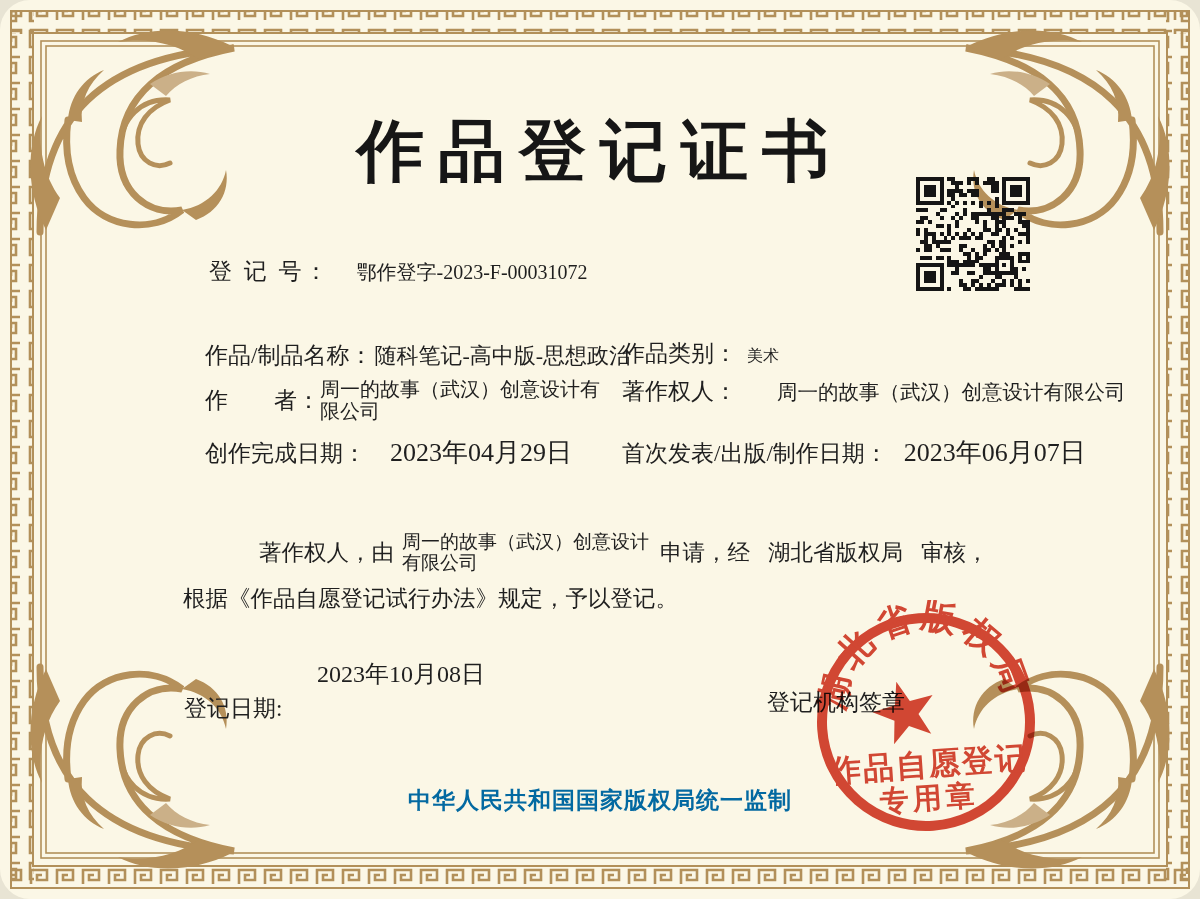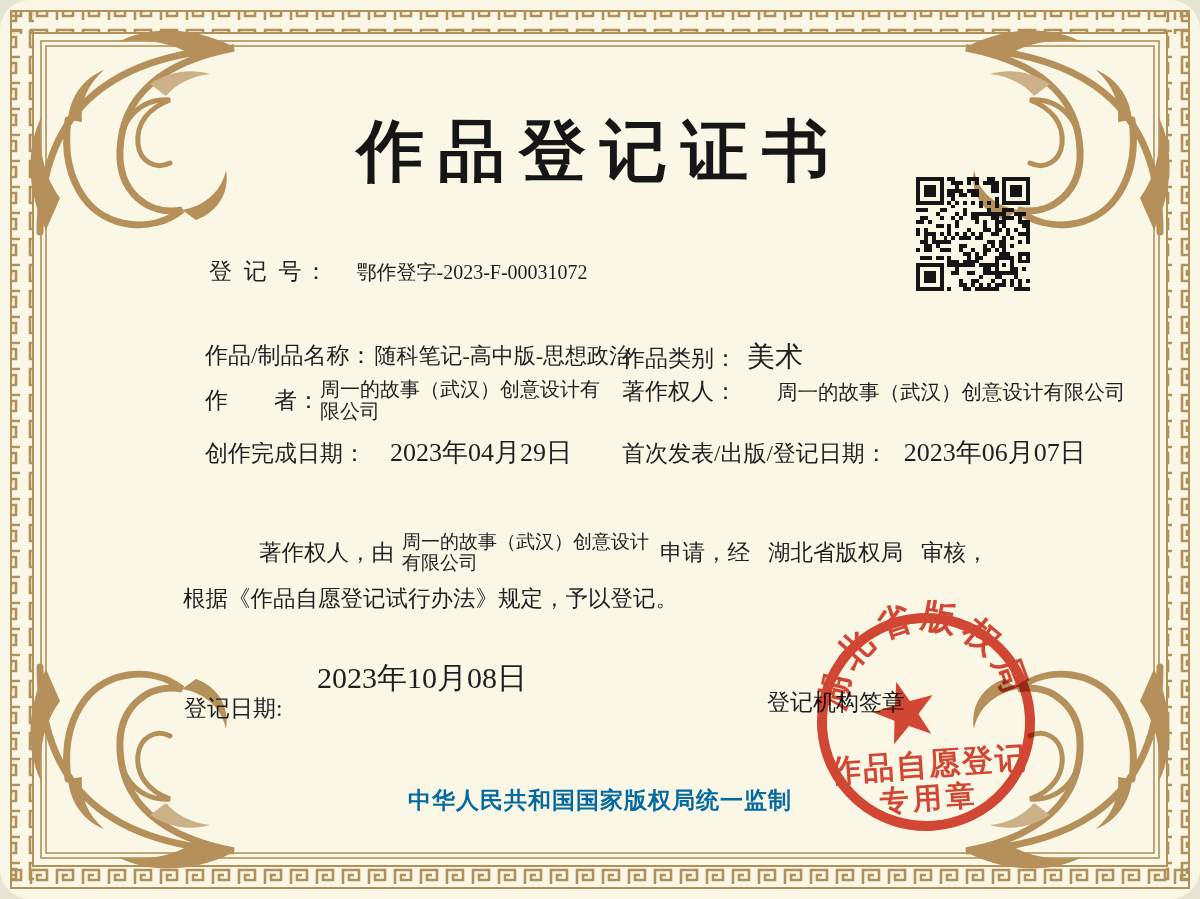--- a/index.html
+++ b/index.html
@@ -19,21 +19,21 @@
   .qr{left:916px;top:177px;width:114px;height:114px;}
 
   .reg-row{left:209px;top:256px;display:flex;align-items:baseline;}
   .reg-row .lbl{font-size:23px;letter-spacing:3px;}
   .reg-row .val{font-size:20px;margin-left:26px;}
 
   .field{display:flex;align-items:baseline;}
   .field .lbl{font-size:23px;white-space:nowrap;}
   .field.mid{align-items:center;}
   .v22{font-size:22px;margin-left:2px;}
-  .v24{font-size:28px;margin-left:10px;}
+  .v24{font-size:16px;margin-left:10px;}
   .wrapval{font-size:20px;line-height:22px;display:inline-block;}
   .date{font-size:26px;margin-left:24px;font-family:"Liberation Serif","DejaVu Serif",serif;}
 
   .row1l{left:205px;top:340px;}
   .row1r{left:622px;top:338px;}
   .row2l{left:205px;top:378px;}
   .row2l .wrapval{width:292px;}
   .row2r{left:622px;top:376px;gap:40px;}
   .row2r .wrapval{width:355px;font-size:20.5px;}
   .row3l{left:205px;top:435px;}
@@ -42,21 +42,21 @@
 
   .statement{left:183px;top:530px;width:845px;font-size:22.5px;line-height:46px;}
   .statement .indent{margin-left:76px;}
   .statement .applicant{
     display:inline-block;vertical-align:middle;width:250px;
     font-size:19px;line-height:21px;margin:0 8px;position:relative;top:-3px;
   }
   .statement .authority{margin:0 18px;}
   .statement .line2{display:block;margin-top:0px;}
 
-  .reg-date-val{left:317px;top:658px;font-size:30px;}
+  .reg-date-val{left:317px;top:658px;font-size:24px;}
   .reg-date-lbl{left:184px;top:693px;font-size:23px;}
   .sign-lbl{left:767px;top:687px;font-size:23px;}
 
   .seal{left:804px;top:600px;width:244px;height:244px;
         mix-blend-mode:multiply;opacity:.93;}
 
   .footer{left:0;top:785px;width:100%;text-align:center;
           font-size:23px;font-weight:bold;letter-spacing:1px;color:#0369a1;}
 </style>
 </head>
@@ -513,21 +513,21 @@
     <span class="lbl">著作权人：</span>
     <span class="wrapval">周一的故事（武汉）创意设计有限公司</span>
   </div>
 
   <div class="abs field row3l">
     <span class="lbl">创作完成日期：</span>
     <span class="date">2023年04月29日</span>
   </div>
 
   <div class="abs field row3r">
-    <span class="lbl">首次发表/出版/登记日期：</span>
+    <span class="lbl">首次发表/出版/制作日期：</span>
     <span class="date">2023年06月07日</span>
   </div>
 
   <div class="abs statement">
     <span class="indent">著作权人，由</span><span class="applicant">周一的故事（武汉）创意设计有限公司</span><span>申请，经</span><span class="authority">湖北省版权局</span><span>审核，</span>
     <span class="line2">根据《作品自愿登记试行办法》规定，予以登记。</span>
   </div>
 
   <div class="abs reg-date-val">2023年10月08日</div>
   <div class="abs reg-date-lbl">登记日期:</div>

